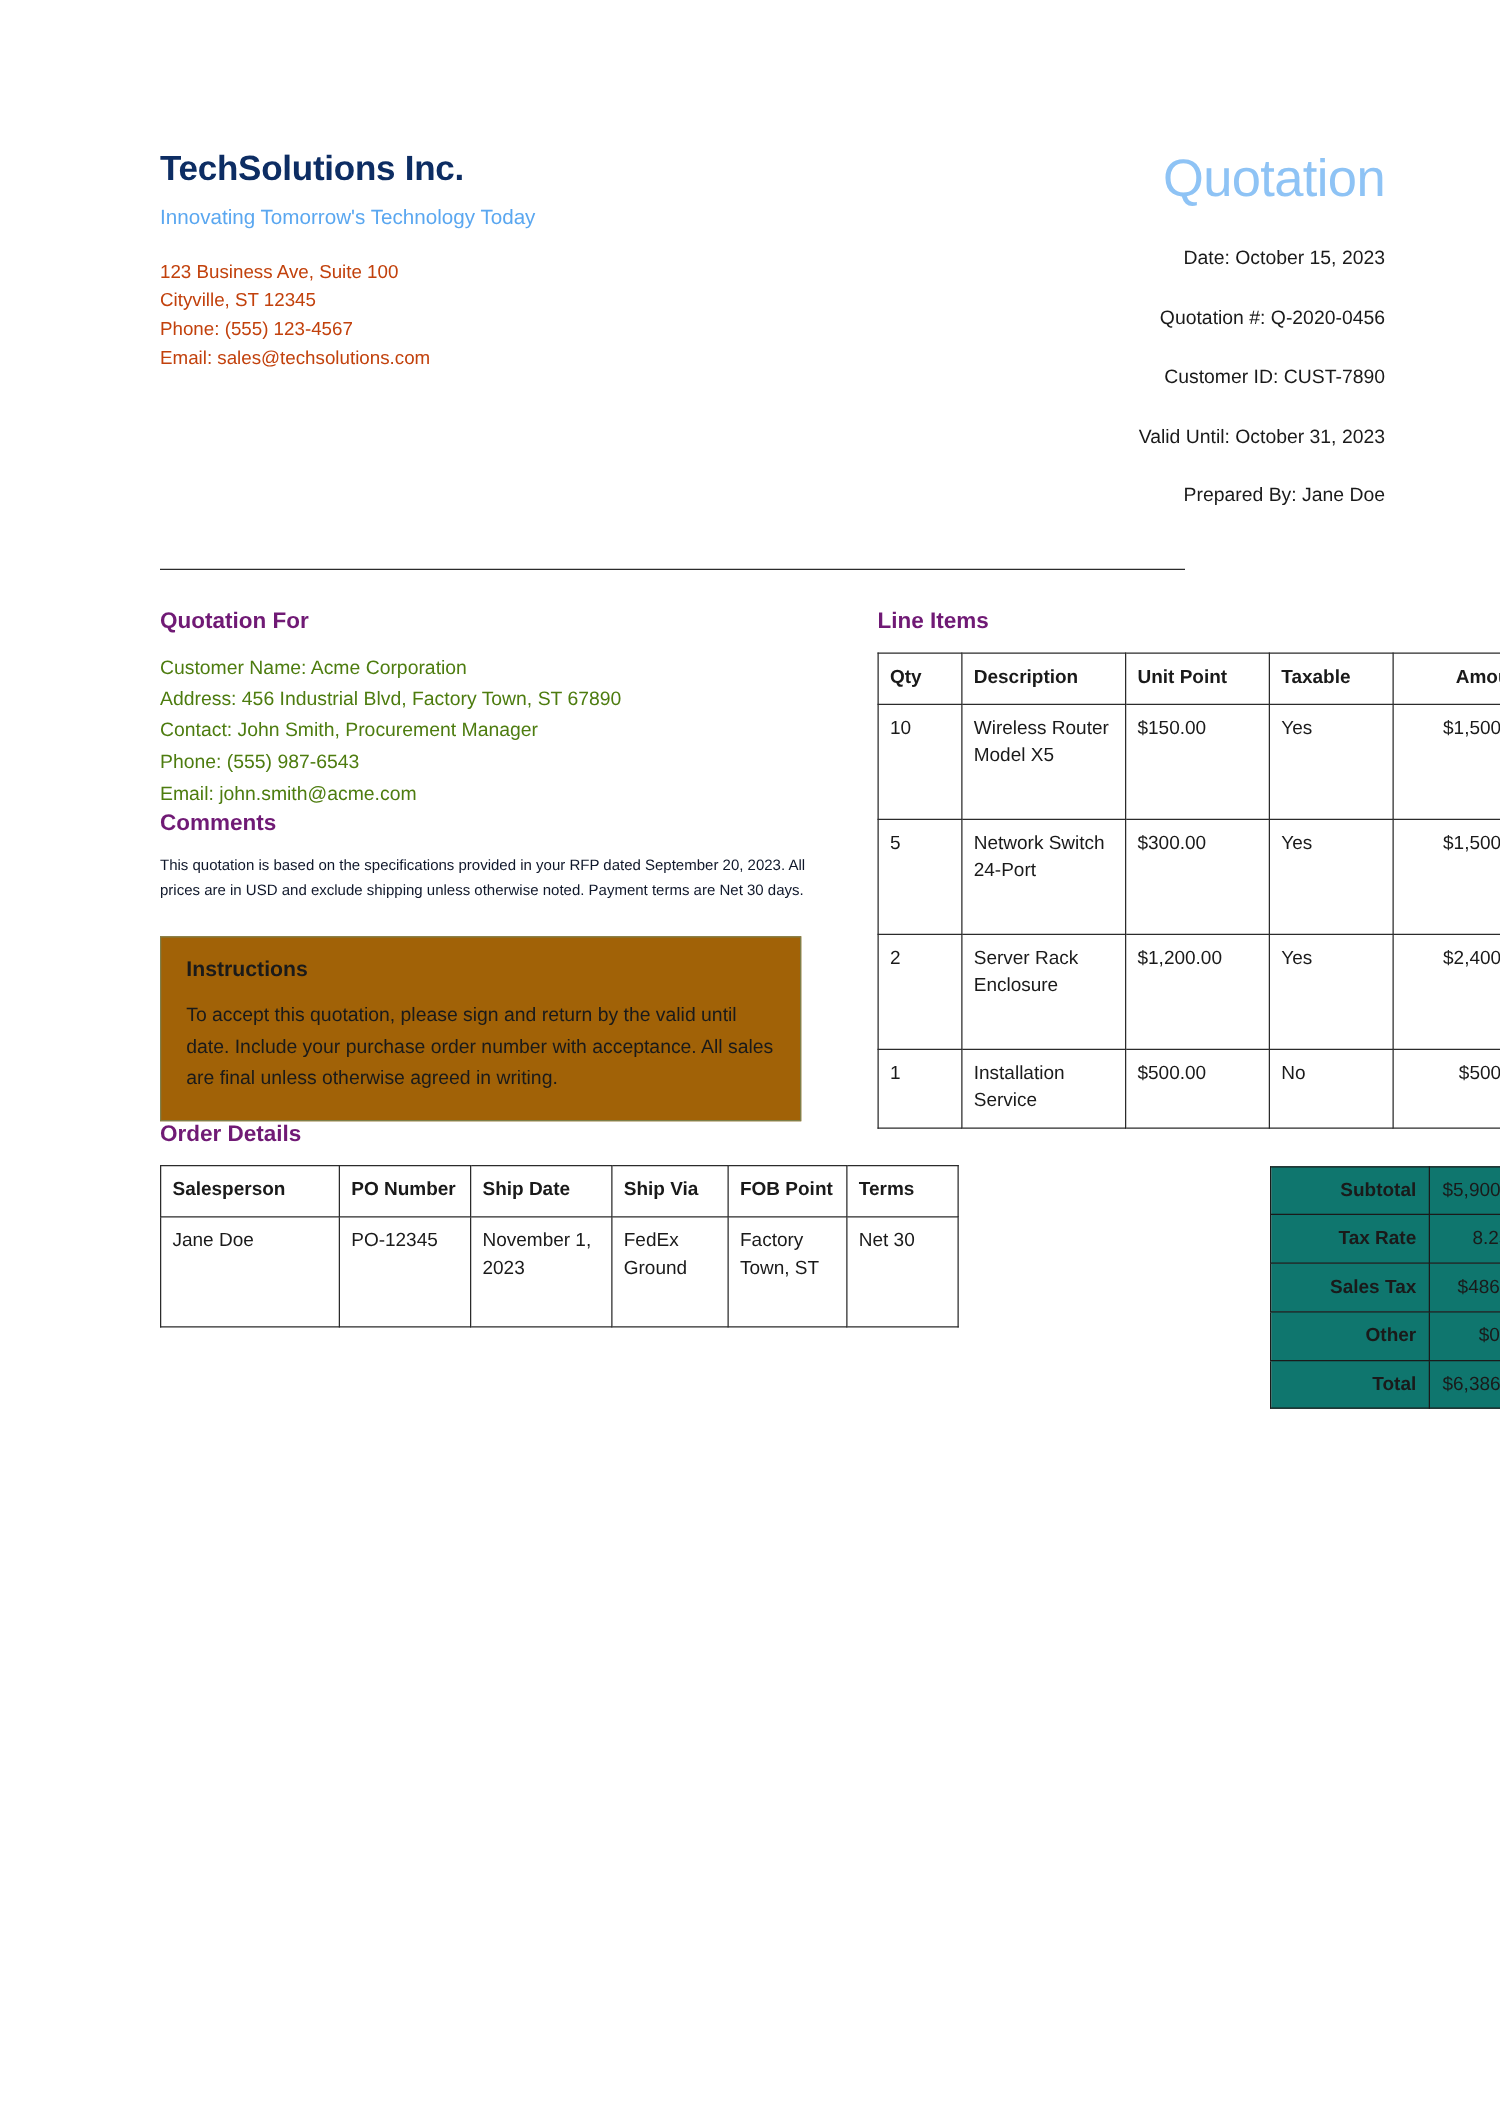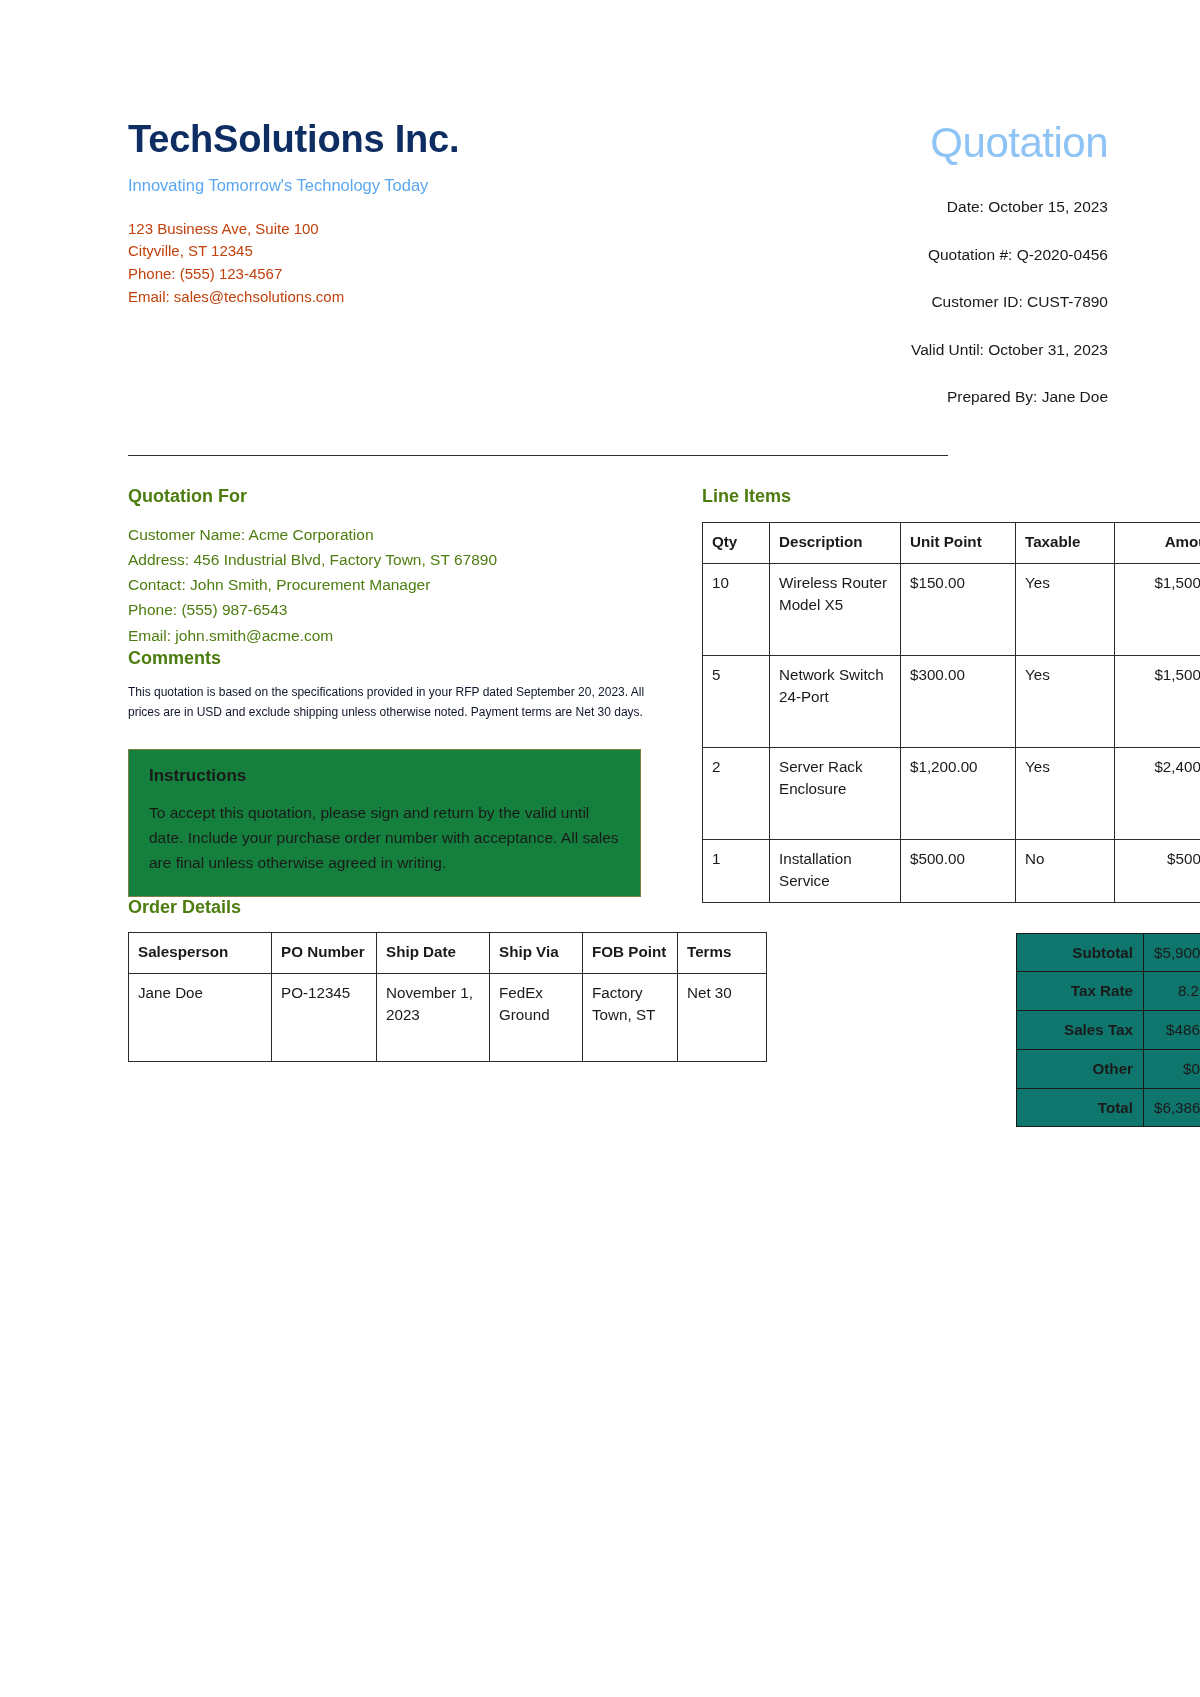--- a/index.html
+++ b/index.html
@@ -23,21 +23,21 @@
   }
 
   
   .header {
     display: flex;
     justify-content: space-between;
     align-items: flex-start;
   }
   .company-block { width: 520px; }
   .company-name {
-    font-size: 38px;
+    font-size: 28px;
     font-weight: bold;
     color: #0d2d63;
     letter-spacing: -0.2px;
     margin: 0 0 16px 0;
     line-height: 1.05;
   }
   .tagline {
     font-size: 16.5px;
     color: #5aa7f0;
     margin: 0 0 22px 0;
@@ -83,21 +83,21 @@
   .columns {
     display: flex;
     margin-top: 30px;
   }
   .col-left { width: 556px; flex: 0 0 556px; }
   .col-right { flex: 1 1 auto; padding-left: 18px; }
 
   .section-title {
     font-size: 18px;
     font-weight: bold;
-    color: #4d7c0f;
+    color: #701a75;
     margin: 0 0 14px 0;
     line-height: 1.2;
   }
   .section-title.spaced { }
 
   .info-lines {
     font-size: 15.5px;
     line-height: 1.63;
     color: #4d7c0f;
   }
@@ -105,21 +105,21 @@
     font-size: 12px;
     line-height: 1.64;
     color: #0f172a;
     margin: 0;
     max-width: 530px;
   }
 
   
   .instructions {
     margin-top: 26px;
-    background: #15803d;
+    background: #a16207;
     border: 1.4px solid #7f7f4a;
     padding: 16px 20px 20px 20px;
     width: 513px;
     box-sizing: border-box;
   }
   .instructions-title {
     font-size: 17px;
     font-weight: bold;
     color: #1a1a1a;
     margin: 0 0 14px 0;

